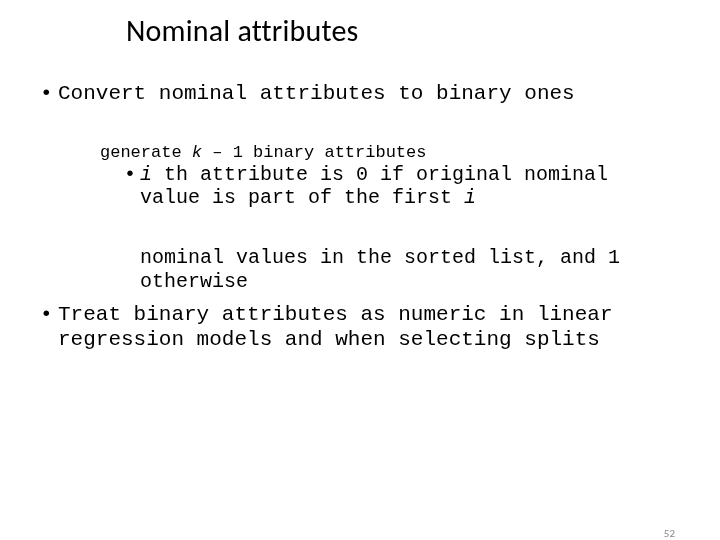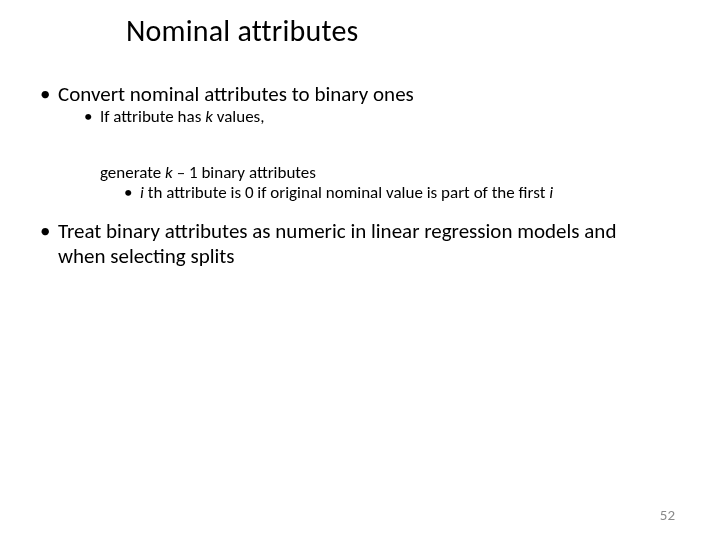--- a/index.html
+++ b/index.html
@@ -31,76 +31,75 @@
     top: 82px;
     left: 40px;
     right: 40px;
     font-size: 21px;
     line-height: 1.18;
   }
   ul {
     list-style: none;
     margin: 0;
     padding: 0;
+    font-family: Liberation Mono, monospace;
   }
   li {
     position: relative;
     padding-left: 18px;
     margin-bottom: 2px;
   }
   li::before {
     content: "•";
     position: absolute;
     left: 0;
     top: 0;
   }
   .lvl2 {
     font-size: 17px;
     margin-left: 26px;
   }
   .lvl2 > li { padding-left: 16px; }
   .lvl3 {
-    font-size: 17px;
+    font-size: 20px;
     margin-left: 24px;
   }
   .lvl3 > li { padding-left: 16px; }
   .nobullet::before { content: ""; }
   .nobullet { padding-left: 16px; margin-top: 36px; }
-  .gap { margin-top: 16px; }
+  .gap { margin-top: 10px; }
   .ital { font-style: italic; }
   .pagenum {
     position: absolute;
-    bottom: 16px;
+    bottom: 0;
     right: 20px;
-    font-size: 15px;
+    font-size: 11px;
     color: #8a8a8a;
   }
 </style>
 </head>
 <body>
 
 <div class="slide">
 
   <div class="title">Nominal attributes</div>
 
   <div class="body">
     <ul class="lvl1">
 
       <li>
         <span>Convert nominal attributes to binary ones</span>
         <ul class="lvl2">
-          <li>
-            <span>If attribute has </span><span class="ital">k</span><span> values,</span>
-          </li>
           <li class="nobullet">
             <span>generate </span><span class="ital">k</span><span> – 1 binary attributes</span>
             <ul class="lvl3">
               <li>
                 <span class="ital">i </span><span>th attribute is 0 if original nominal value is part of the first </span><span class="ital">i</span>
               </li>
+              <li class="nobullet">nominal values in the sorted list, and 1 otherwise</li>
             </ul>
           </li>
         </ul>
       </li>
 
       <li class="gap">Treat binary attributes as numeric in linear regression models and when selecting splits</li>
 
     </ul>
   </div>
 

